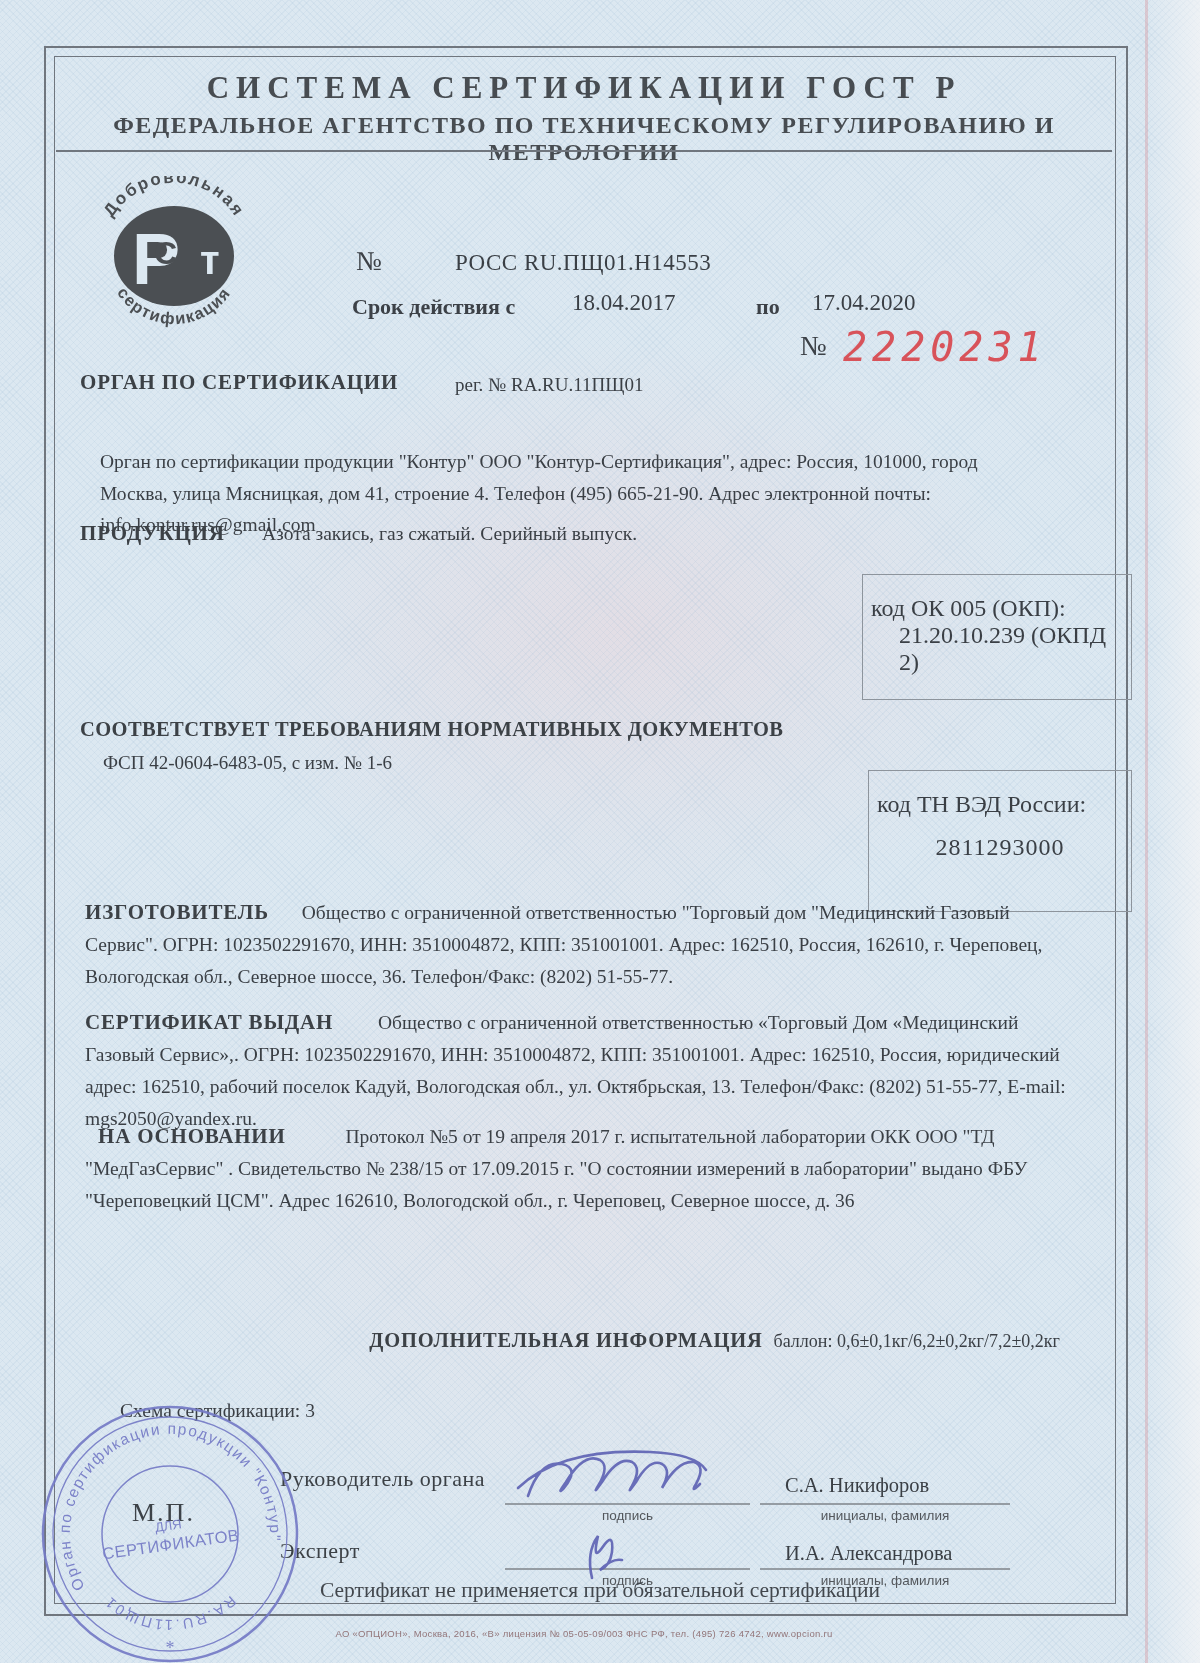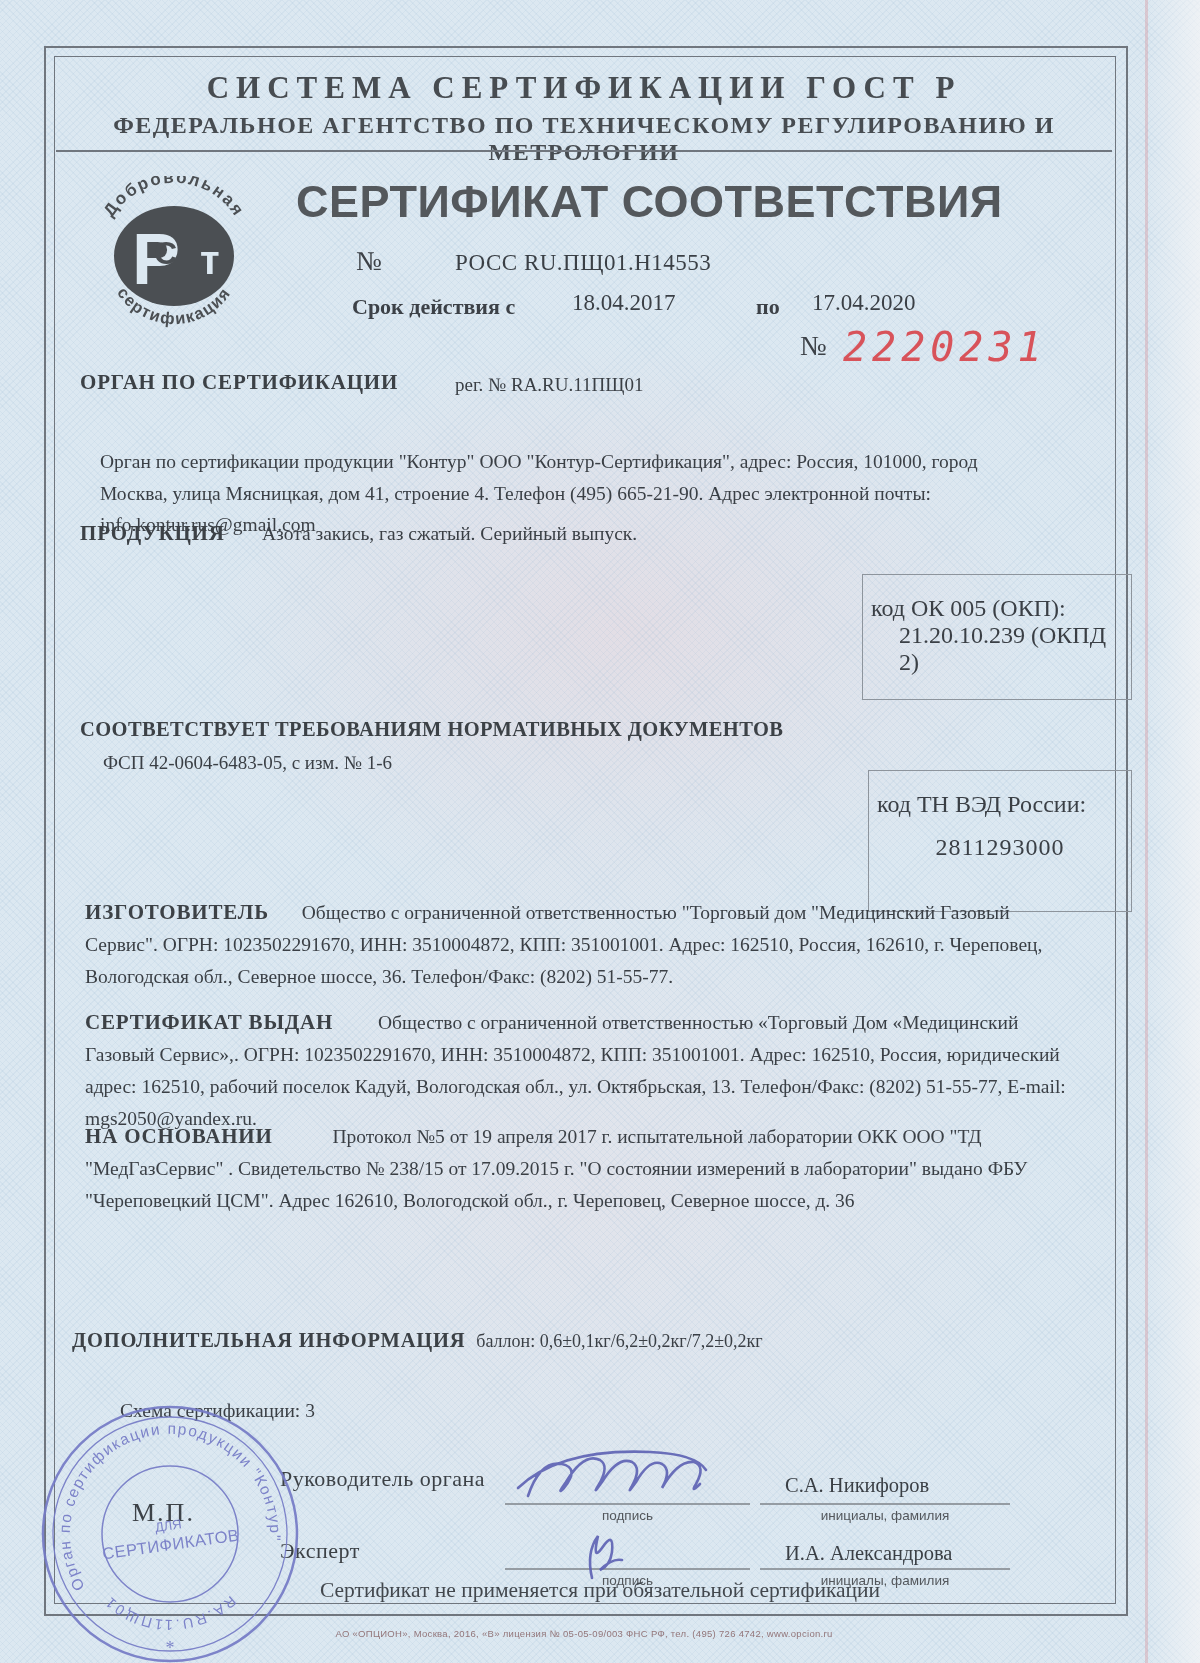--- a/index.html
+++ b/index.html
@@ -48,22 +48,22 @@
   .compliance-doc{left:103px;top:752px;font-size:19px;}
   .tnved-box{left:868px;top:742px;width:246px;height:100px;margin-top:28px;}
   .tnved-value{display:block;text-align:center;margin-top:16px;letter-spacing:1px;}
   .para{position:absolute;margin:0;font-size:19.5px;line-height:32px;}
   .para .lbl{font-weight:bold;font-size:21px;color:#3c4146;letter-spacing:.8px;}
   .manufacturer{left:85px;top:896px;width:975px;}
   .manufacturer .lbl{margin-right:28px;}
   .issued{left:85px;top:1006px;width:988px;}
   .issued .lbl{margin-right:40px;}
   .basis{left:85px;top:1120px;width:960px;}
-  .basis .lbl{margin-right:55px;}
-  .additional{left:72px;top:1324px;width:980px;}
+  .basis .lbl{margin-right:55px;margin-left:13px;}
+  .additional{left:80px;top:1324px;width:980px;text-align:right;}
   .additional .lbl{font-size:20.5px;margin-right:6px;}
   .additional .txt{font-size:18px;}
   .scheme{left:120px;top:1400px;font-size:19.5px;}
   .mp-mark{left:132px;top:1498px;font-size:26px;color:#3d4248;letter-spacing:2px;z-index:1;}
   .stamp-svg{left:28px;top:1396px;z-index:2;opacity:.92;}
   .sig-label{font-weight:normal;font-size:22px;color:#3c4146;letter-spacing:.5px;}
   .head-label{left:280px;top:1466px;}
   .expert-label{left:280px;top:1538px;}
   .sigline{border-bottom:2px solid #959ca3;height:0;}
   .line1a{left:505px;top:1503px;width:245px;}
@@ -110,21 +110,20 @@
     </text>
     <ellipse cx="86" cy="80" rx="60" ry="50" fill="currentColor"></ellipse>
     <text x="44" y="108" font-size="72" font-weight="bold" fill="#dce8f1" font-family="Liberation Sans, sans-serif">Р</text>
     <text x="66" y="88" font-size="32" font-weight="bold" fill="currentColor" font-family="Liberation Sans, sans-serif">С</text>
     <text x="112" y="98" font-size="40" font-weight="bold" fill="#dce8f1" font-family="Liberation Sans, sans-serif">т</text>
     <text font-size="16.5" font-weight="bold" letter-spacing="1.5" fill="currentColor" font-family="Liberation Sans, sans-serif">
       <textPath href="#arcBottom" startOffset="50%" text-anchor="middle">сертификация</textPath>
     </text>
   </svg>
 
-  <div class="abs doc-title">СЕРТИФИКАТ СООТВЕТСТВИЯ</div>
 
   <div class="abs no-label">№</div>
   <div class="abs no-value">РОСС RU.ПЩ01.Н14553</div>
 
   <div class="abs validity-label">Срок действия с</div>
   <div class="abs date-from">18.04.2017</div>
   <div class="abs po-label">по</div>
   <div class="abs date-to">17.04.2020</div>
 
   <div class="abs formno-label">№</div>

